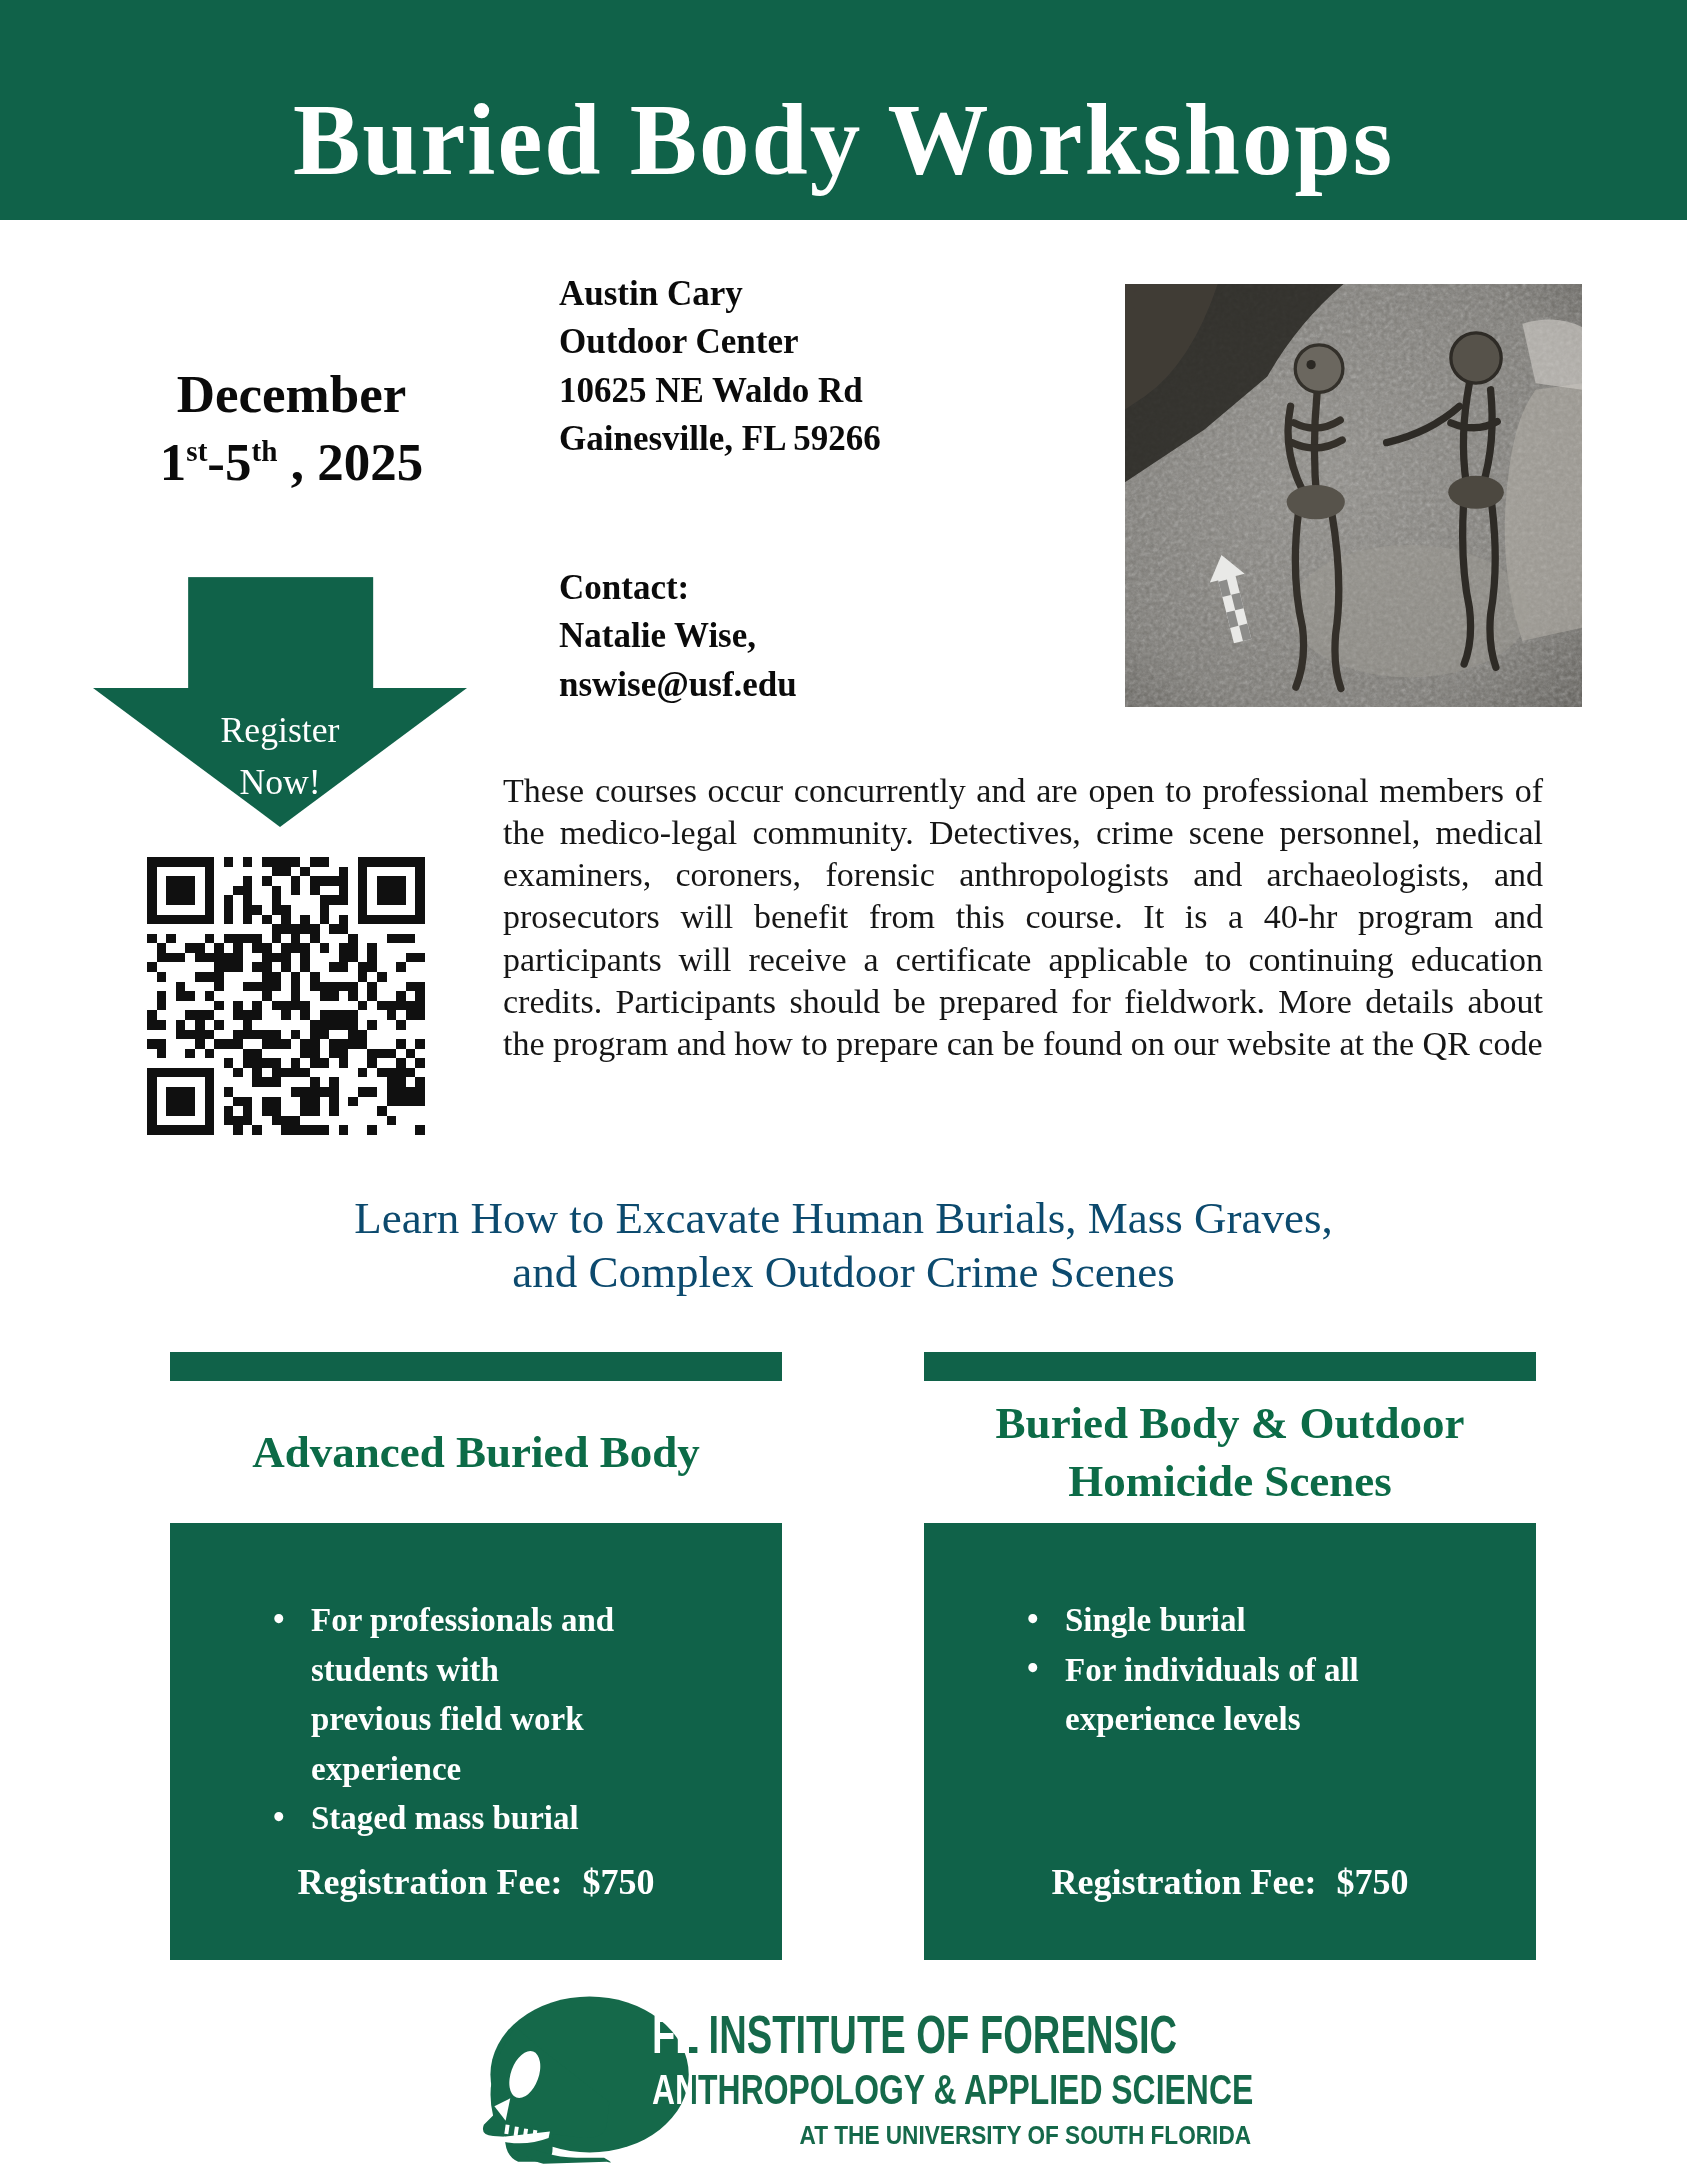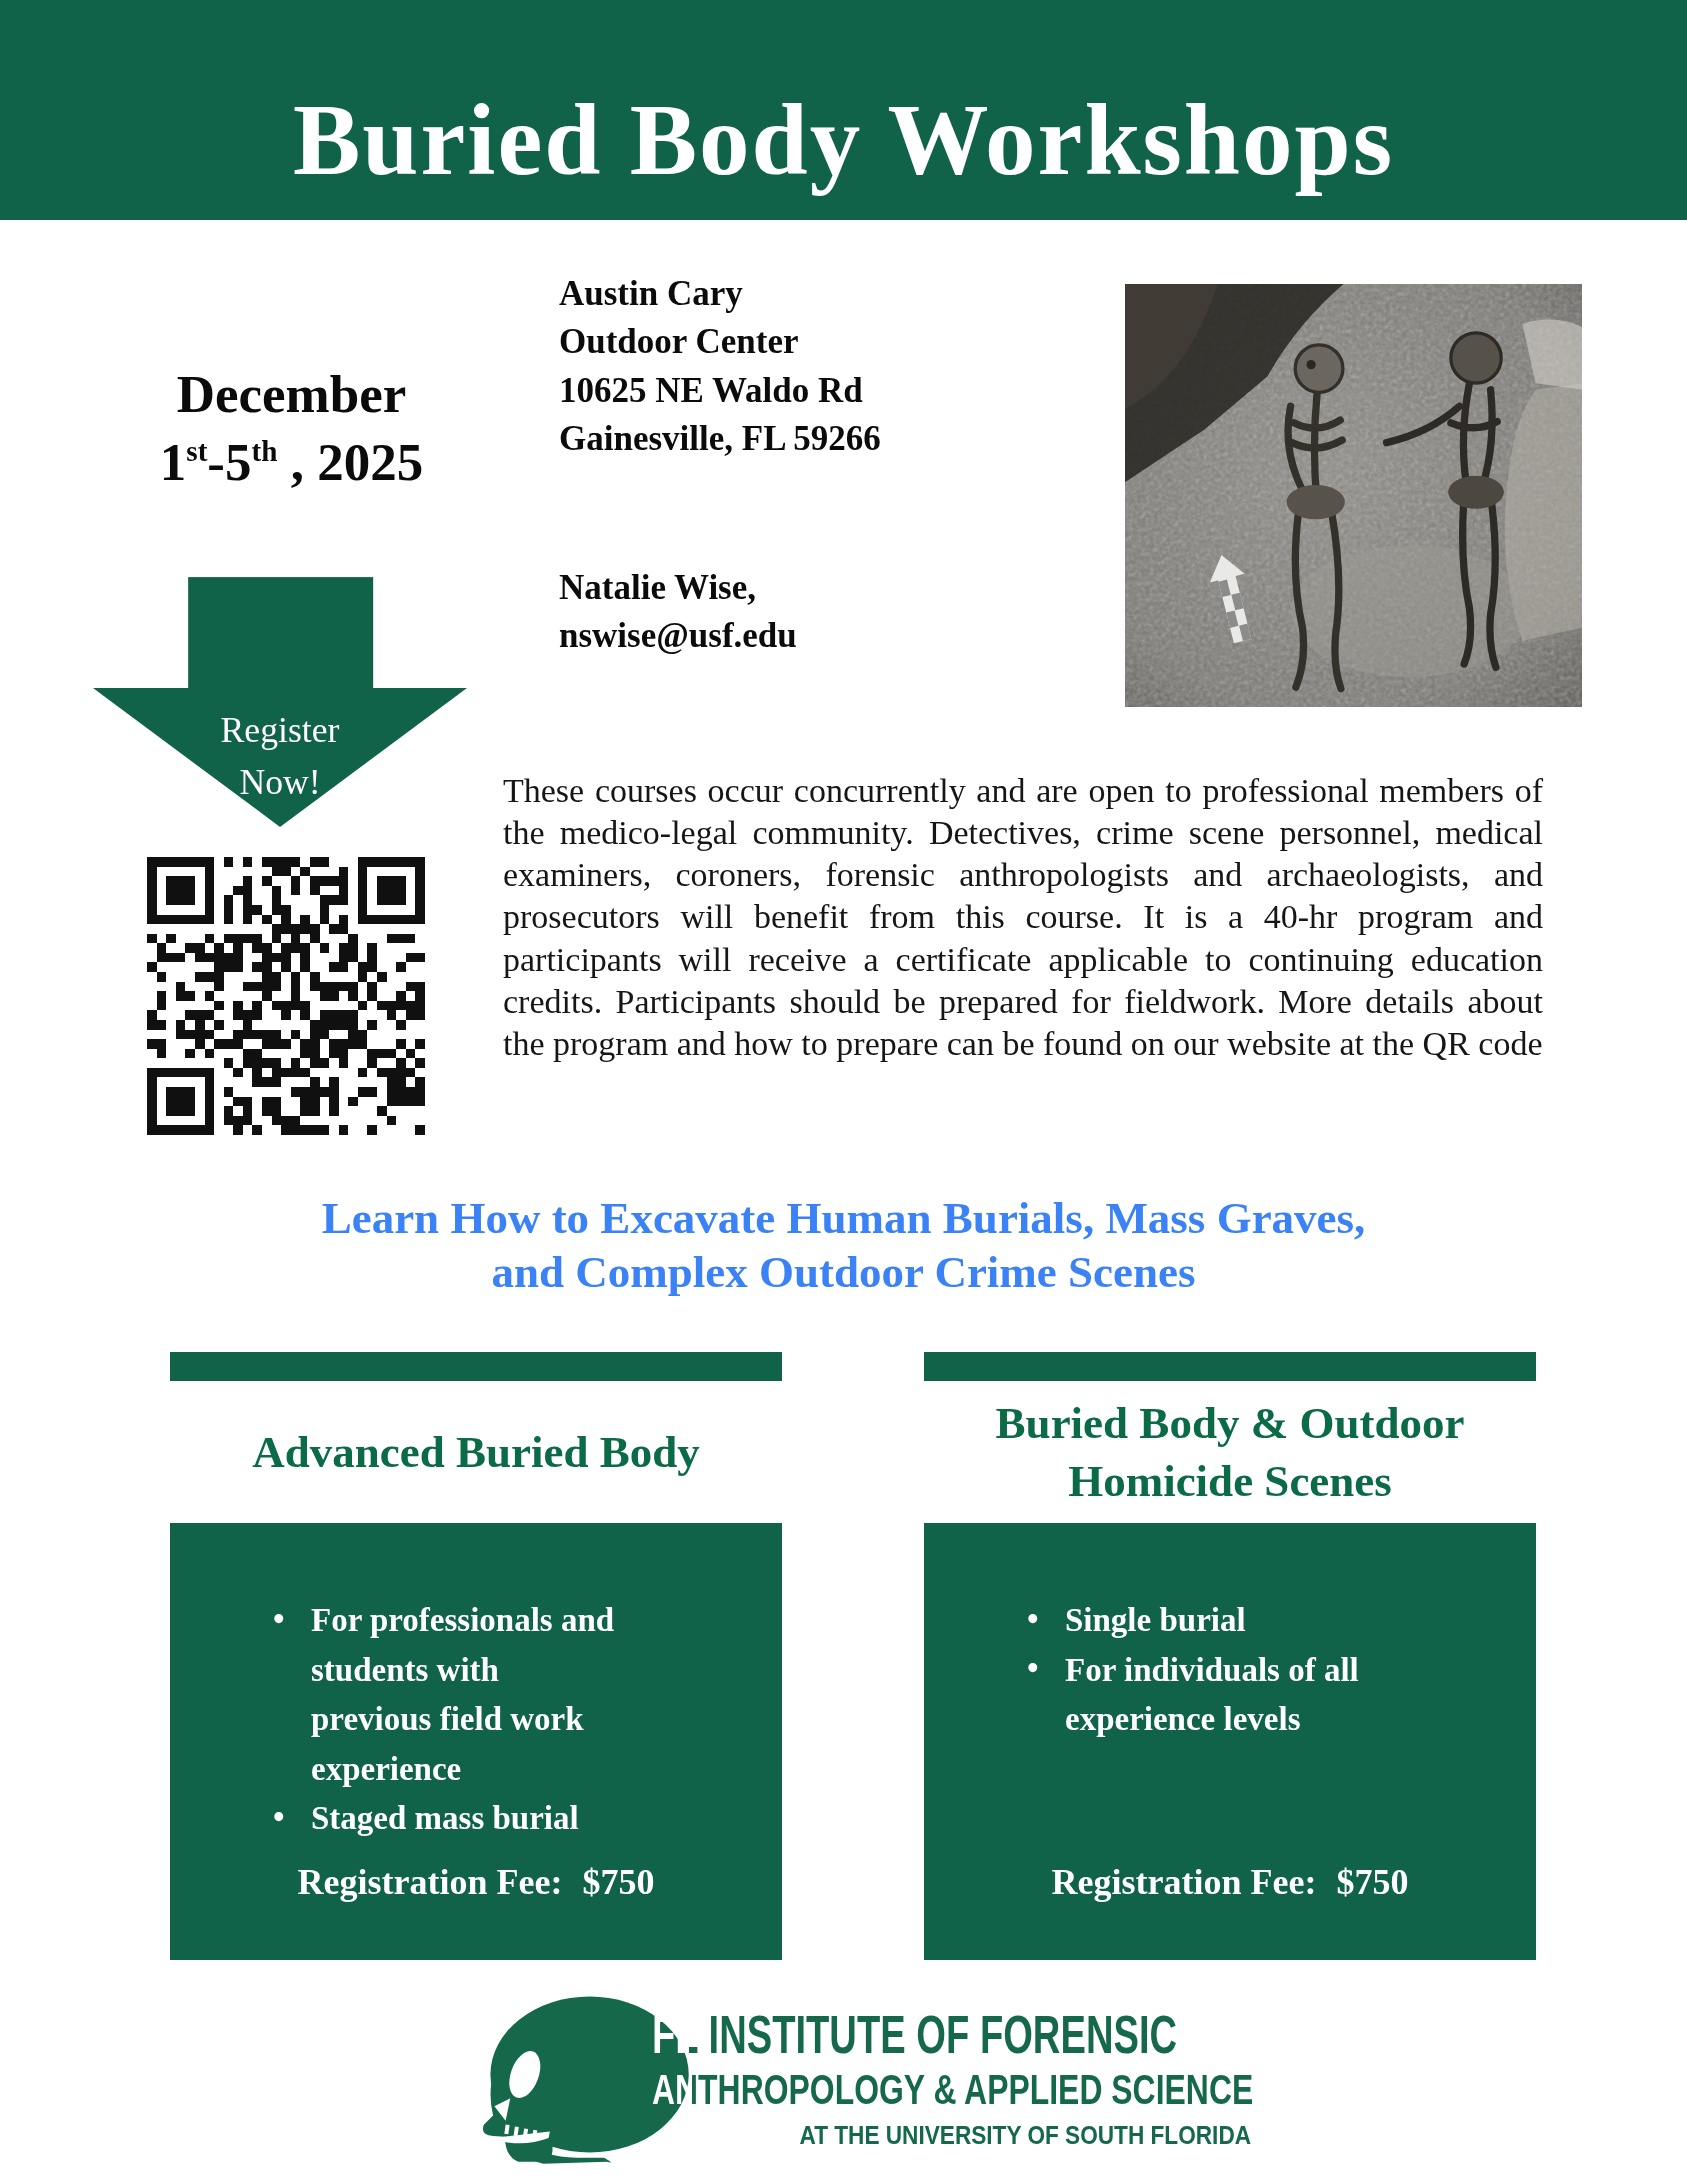--- a/index.html
+++ b/index.html
@@ -45,21 +45,21 @@
 
   
   .description {
     position:absolute; left:503px; top:736px; width:1040px;
     font-size:34px; line-height:1.24; text-align:justify; color:#161616;
   }
 
   
   .headline {
     position:absolute; left:0; top:1191px; width:1687px; text-align:center;
-    font-weight:bold; font-size:45px; line-height:1.2; color:#3b82f6;
+    font-weight:normal; font-size:45px; line-height:1.2; color:#0c4a6e;
   }
 
   
   .card { position:absolute; top:1352px; width:612px; height:608px; }
   .card.left  { left:170px; }
   .card.right { left:924px; }
   .card-bar   { height:29px; background:#106249; }
   .card-title {
     height:142px; background:#ffffff; display:flex; flex-direction:column;
     justify-content:center; align-items:center; text-align:center;
@@ -536,20 +536,21 @@
         </g>
       </svg>
   </div>
 
   <div class="venue-block">
     <div>Austin Cary</div>
     <div>Outdoor Center</div>
     <div>10625 NE Waldo Rd</div>
     <div>Gainesville, FL 59266</div>
     <div class="contact-block">
+      <div>Contact:</div>
       <div>Natalie Wise,</div>
       <div>nswise@usf.edu</div>
     </div>
   </div>
 
   <div class="photo-wrap">
     <svg viewBox="0 0 690 640" preserveAspectRatio="none">
       <defs>
         <radialGradient id="ground" cx="45%" cy="45%" r="80%">
           <stop offset="0" stop-color="#8f8d88"></stop>

